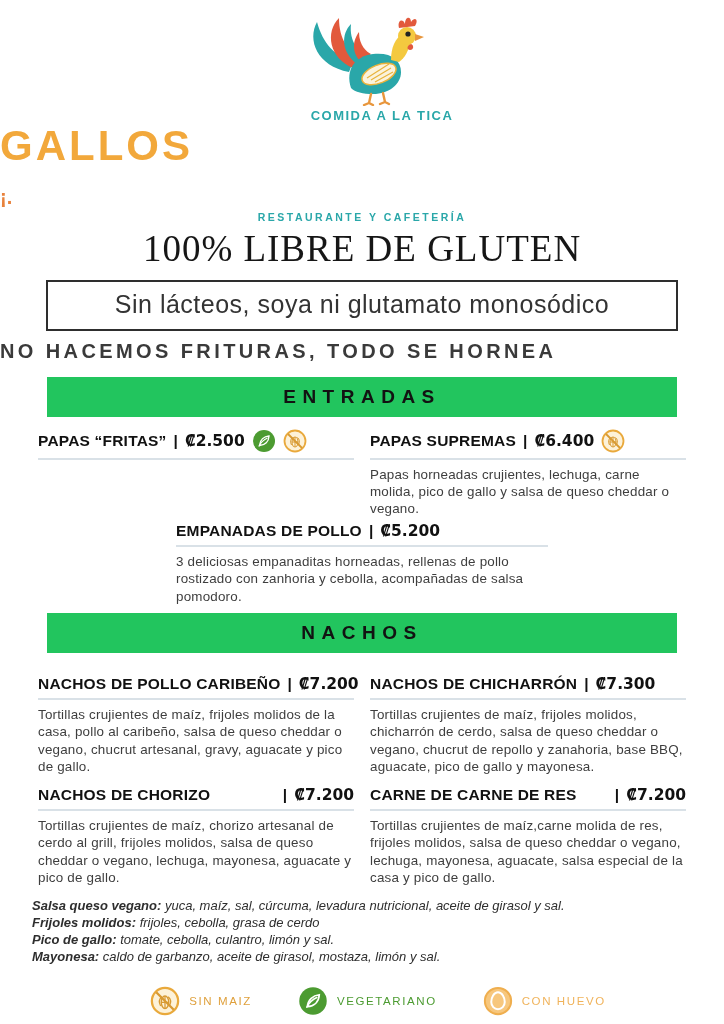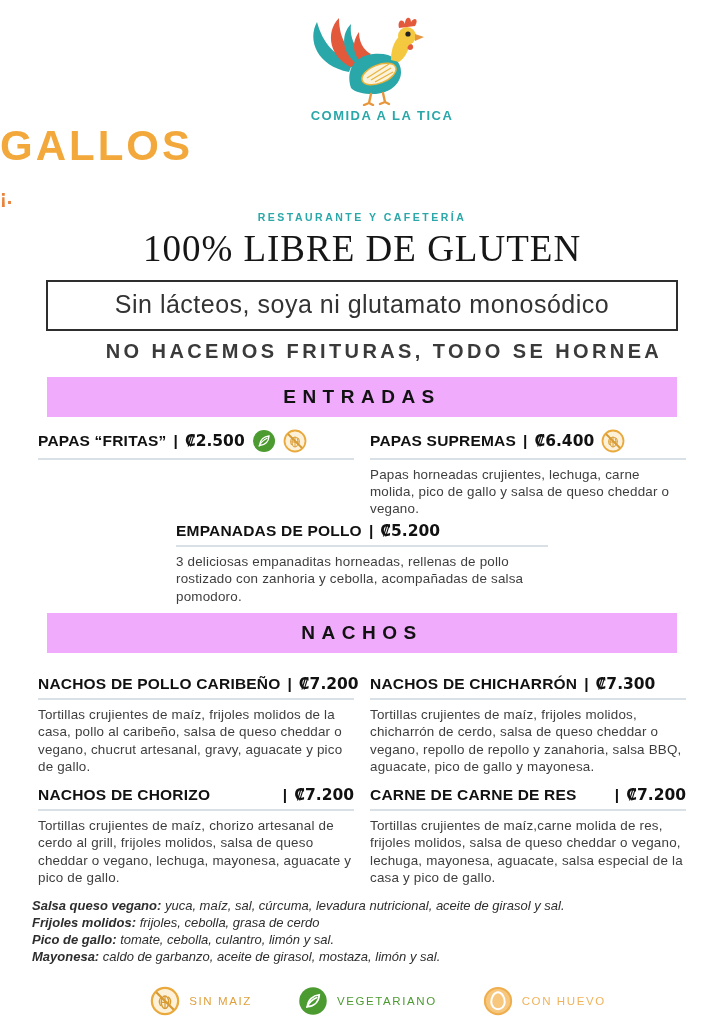--- a/index.html
+++ b/index.html
@@ -18,25 +18,25 @@
   
   .main-title{
     margin:4px 0 0;text-align:center;font-family:"Liberation Serif","DejaVu Serif",serif;
     font-weight:400;font-size:37px;letter-spacing:1px;color:#161616;
   }
   .diet-box{
     width:628px;margin:10px auto 0;border:2px solid #2e2e2e;text-align:center;
     padding:8px 0 10px;font-size:25px;color:#333;letter-spacing:0.5px;
   }
   .bake-note{
-    margin-top:9px;text-align:center;font-size:20px;font-weight:700;
-    letter-spacing:3.4px;color:#3a3a3a;margin-left:44px;
+    margin-top:9px;text-align:left;font-size:20px;font-weight:700;
+    letter-spacing:3.4px;color:#3a3a3a;
   }
   .banner{
-    width:630px;margin:14px auto 0;background:#f0abfc;text-align:center;
+    width:630px;margin:14px auto 0;background:#22c55e;text-align:center;
     font-size:19px;font-weight:700;letter-spacing:6.5px;color:#121212;
     padding:9px 0;box-sizing:border-box;
   }
   .banner.nachos{margin-top:8px;}
   
   .grid{width:648px;margin:12px auto 0;display:grid;grid-template-columns:316px 316px;justify-content:space-between;row-gap:10px;}
   .grid.nachos-grid{margin-top:22px;}
   .item{min-width:0;}
   .head{display:flex;align-items:center;gap:7px;padding-bottom:5px;border-bottom:2px solid #d9e1e7;}
   .head h3{margin:0;font-size:15.5px;font-weight:700;color:#111;letter-spacing:0.2px;white-space:nowrap;}
@@ -164,21 +164,21 @@
       </div>
       <p class="desc">Tortillas crujientes de maíz, frijoles molidos de la casa, pollo al caribeño, salsa de queso cheddar o vegano, chucrut artesanal, gravy, aguacate y pico de gallo.</p>
     </article>
 
     <article class="item">
       <div class="head">
         <h3>NACHOS DE CHICHARRÓN</h3>
         <span class="divider">|</span>
         <span class="price">₡7.300</span>
       </div>
-      <p class="desc">Tortillas crujientes de maíz, frijoles molidos, chicharrón de cerdo, salsa de queso cheddar o vegano, repollo de repollo y zanahoria, salsa BBQ, aguacate, pico de gallo y mayonesa.</p>
+      <p class="desc">Tortillas crujientes de maíz, frijoles molidos, chicharrón de cerdo, salsa de queso cheddar o vegano, chucrut de repollo y zanahoria, base BBQ, aguacate, pico de gallo y mayonesa.</p>
     </article>
 
     <article class="item">
       <div class="head spread">
         <h3>NACHOS DE CHORIZO</h3>
         <span class="divider">|</span>
         <span class="price">₡7.200</span>
       </div>
       <p class="desc">Tortillas crujientes de maíz, chorizo artesanal de cerdo al grill, frijoles molidos, salsa de queso cheddar o vegano, lechuga, mayonesa, aguacate y pico de gallo.</p>
     </article>

